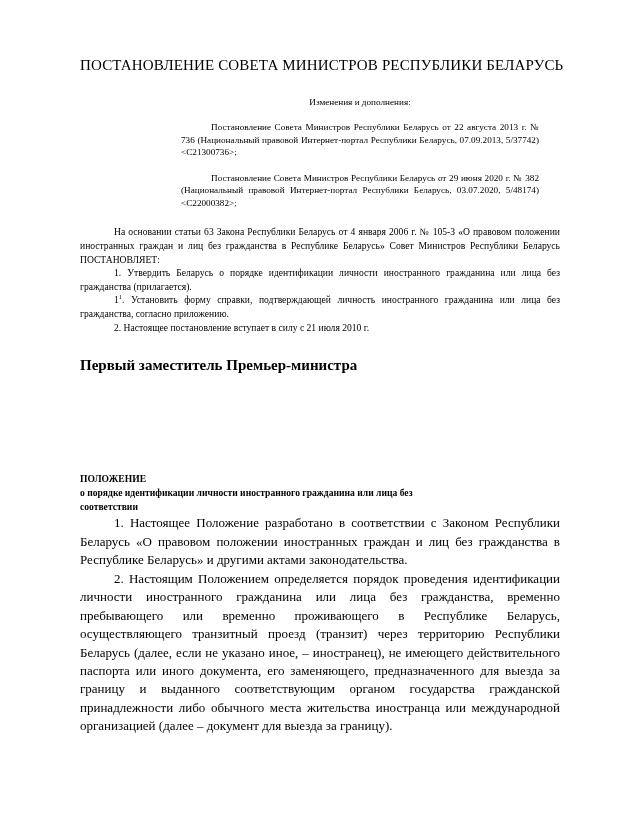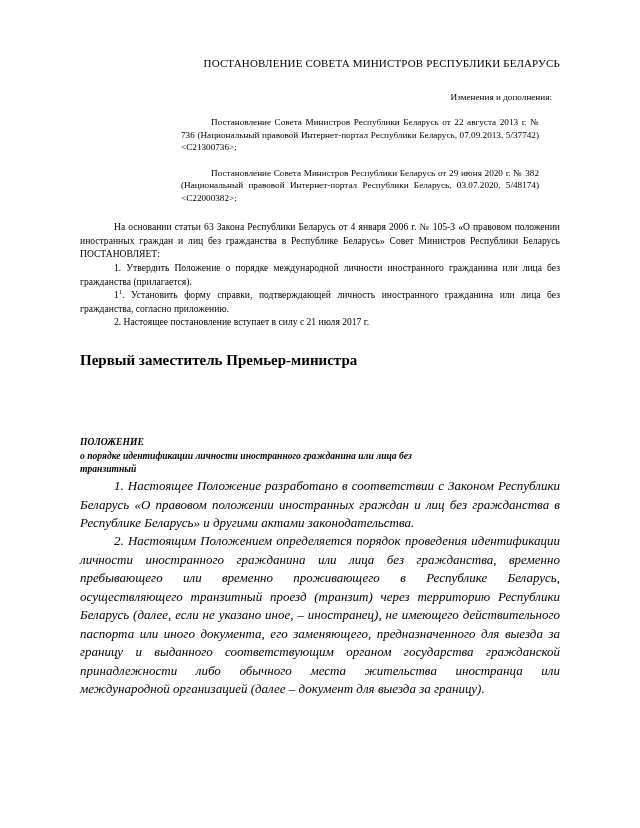--- a/index.html
+++ b/index.html
@@ -18,22 +18,22 @@
   .page {
     position: relative;
     width: 640px;
     height: 828px;
     box-sizing: border-box;
     padding: 56px 80px 0 80px;
   }
 
   
   .doc-header {
-    text-align: right;
-    font-size: 11px;
+    text-align: left;
+    font-size: 15px;
     line-height: 1.32;
     letter-spacing: 0.15px;
   }
   .doc-header .line-1 { white-space: nowrap; }
   .doc-header .line-2 { margin-top: 1px; }
 
   
   .doc-title {
     margin-top: 21px;
     margin-left: 12px;
@@ -47,21 +47,21 @@
   .amendments {
     margin-top: 20px;
     margin-left: 88px;
     margin-right: 8px;
     font-size: 9.2px;
     line-height: 1.36;
     text-align: justify;
     text-justify: inter-word;
   }
   .amendments .amd-caption {
-    text-align: right;
+    text-align: center;
     margin-bottom: 0;
   }
   .amendments p {
     margin: 13px;
     text-indent: 30px;
     text-align: justify;
   }
   .amendments p:last-child {
     
   }
@@ -87,22 +87,21 @@
   
   .signature {
     margin-top: 21px;
     font-size: 15px;
     font-weight: bold;
     line-height: 1.38;
   }
 
   
   .annex {
-    margin-top: 64px;
-    font-style: italic;
+    margin-top: 96px;
   }
   .annex-title {
     font-size: 9.6px;
     font-weight: bold;
     line-height: 1.44;
   }
   .annex-body {
     margin-top: 1px;
     font-size: 13px;
     line-height: 1.42;
@@ -125,34 +124,34 @@
 
 
   <div class="amendments">
     <div class="amd-caption">Изменения и дополнения:</div>
     <p>Постановление Совета Министров Республики Беларусь от 22 августа 2013 г. № 736 (Национальный правовой Интернет-портал Республики Беларусь, 07.09.2013, 5/37742) &lt;C21300736&gt;;</p>
     <p>Постановление Совета Министров Республики Беларусь от 29 июня 2020 г. № 382 (Национальный правовой Интернет-портал Республики Беларусь, 03.07.2020, 5/48174) &lt;C22000382&gt;;</p>
   </div>
 
   <div class="body-block">
     <p>На основании статьи 63 Закона Республики Беларусь от 4 января 2006 г. № 105-З «О правовом положении иностранных граждан и лиц без гражданства в Республике Беларусь» Совет Министров Республики Беларусь ПОСТАНОВЛЯЕТ:</p>
-    <p><span>1.</span> <span>Утвердить Положение о порядке международной личности иностранного гражданина или лица без гражданства (прилагается).</span></p>
+    <p><span>1.</span> <span>Утвердить Беларусь о порядке идентификации личности иностранного гражданина или лица без гражданства (прилагается).</span></p>
     <p><span>1</span><sup>1</sup><span>.</span> <span>Установить форму справки, подтверждающей личность иностранного гражданина или лица без гражданства, согласно приложению.</span></p>
-    <p><span>2.</span> <span>Настоящее постановление вступает в силу с 21 июля 2017 г.</span></p>
+    <p><span>2.</span> <span>Настоящее постановление вступает в силу с 21 июля 2010 г.</span></p>
   </div>
 
   <div class="signature">
     <div>Первый заместитель Премьер-министра</div>
   </div>
 
   <div class="annex">
     <div class="annex-title">
       <div>ПОЛОЖЕНИЕ</div>
       <div>о порядке идентификации личности иностранного гражданина или лица без</div>
-      <div>транзитный</div>
+      <div>соответствии</div>
     </div>
     <div class="annex-body">
       <p><span>1.</span> <span>Настоящее Положение разработано в соответствии с Законом Республики Беларусь «О правовом положении иностранных граждан и лиц без гражданства в Республике Беларусь» и другими актами законодательства.</span></p>
       <p><span>2.</span> <span>Настоящим Положением определяется порядок проведения идентификации личности иностранного гражданина или лица без гражданства, временно пребывающего или временно проживающего в Республике Беларусь, осуществляющего транзитный проезд (транзит) через территорию Республики Беларусь (далее, если не указано иное, – иностранец), не имеющего действительного паспорта или иного документа, его заменяющего, предназначенного для выезда за границу и выданного соответствующим органом государства гражданской принадлежности либо обычного места жительства иностранца или международной организацией (далее – документ для выезда за границу).</span></p>
     </div>
   </div>
 
 </div>
 
 </body></html>

